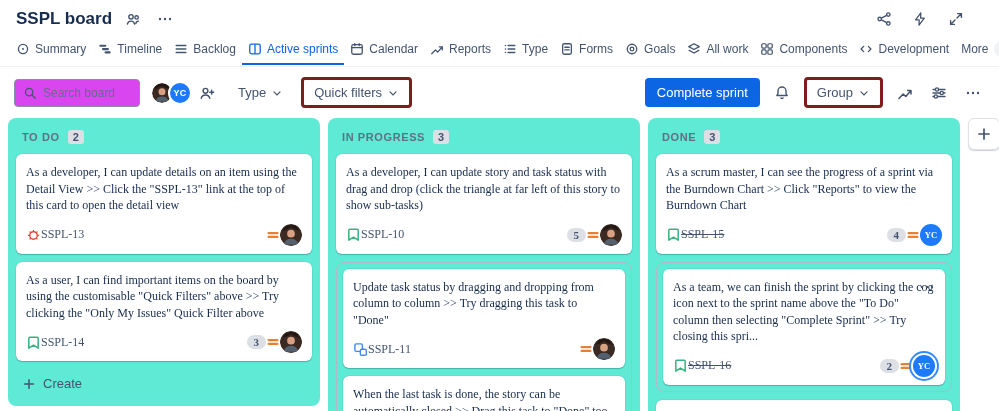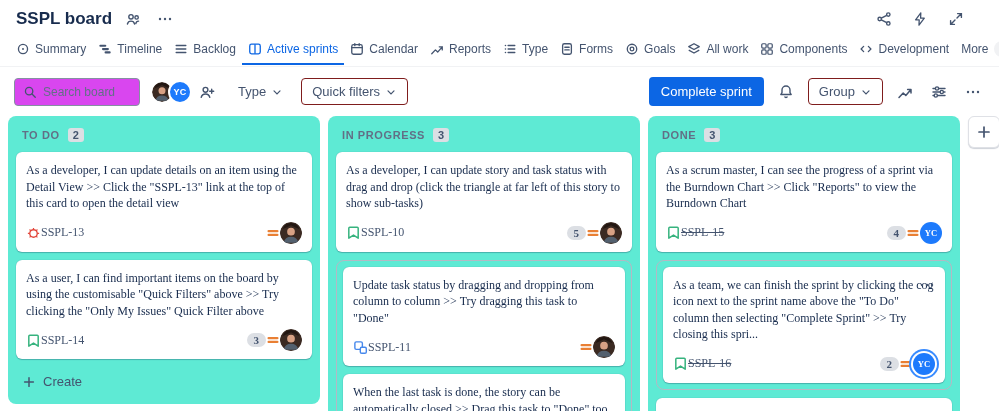--- a/index.html
+++ b/index.html
@@ -45,21 +45,21 @@
     border: none; outline: none; width: 100%; font-size: 12px;
     font-family: "Liberation Sans", sans-serif; color: #172B4D; background: transparent;
   }
   .search-box input::placeholder { color: #626F86; }
   .avatar-stack { display: flex; align-items: center; }
   .avatar { width: 24px; height: 24px; border-radius: 50%; overflow: hidden; flex: none; border: 2px solid #fff; cursor: pointer; }
   .avatar.yc { background: #1D7AFC; color: #fff; font-size: 9px; font-weight: 700; display: flex; align-items: center; justify-content: center; letter-spacing: .2px; }
   .avatar-stack .avatar + .avatar { margin-left: -6px; }
   .addperson { width: 26px; height: 26px; border-radius: 50%; border: none; background: none; display: flex; align-items: center; justify-content: center; margin-left: 2px; cursor: pointer; }
   .txtbtn { display: flex; align-items: center; gap: 5px; background: none; border: none; color: #44546F; font-size: 13px; font-weight: 500; padding: 5px 8px; border-radius: 4px; cursor: pointer; }
-  .txtbtn.boxed { border: 1px solid #7f1d1d; background: #fff; padding: 5px 10px; }
+  .txtbtn.boxed { border: 3px solid #7f1d1d; background: #fff; padding: 5px 10px; }
   .toolbar-right { margin-left: auto; display: flex; align-items: center; gap: 10px; }
   .primary-btn {
     background: #0C66E4; color: #fff; border: none; border-radius: 4px;
     font-size: 13px; font-weight: 500; padding: 7px 12px; cursor: pointer;
     font-family: "Liberation Sans", sans-serif;
   }
   .tool-iconbtn { background: none; border: none; padding: 4px; border-radius: 4px; cursor: pointer; display: flex; }
 
   
   .board { display: flex; align-items: flex-start; gap: 8px; padding: 2px 8px 8px 8px; }

